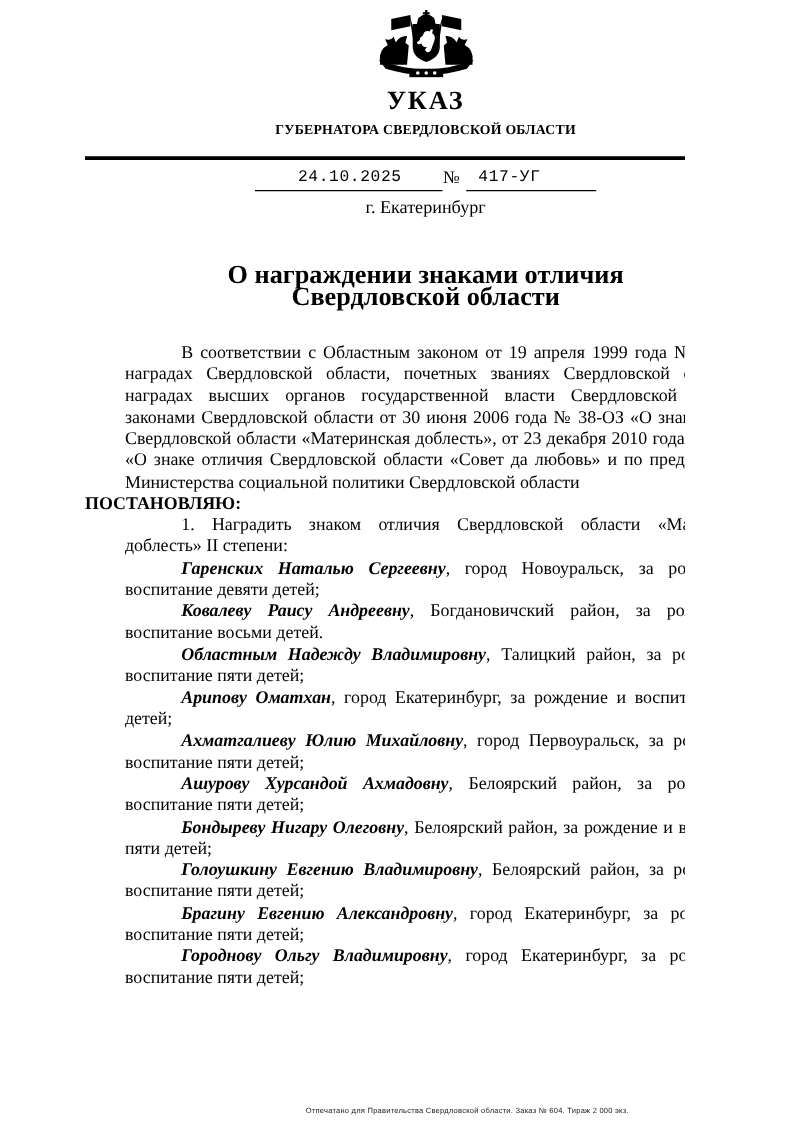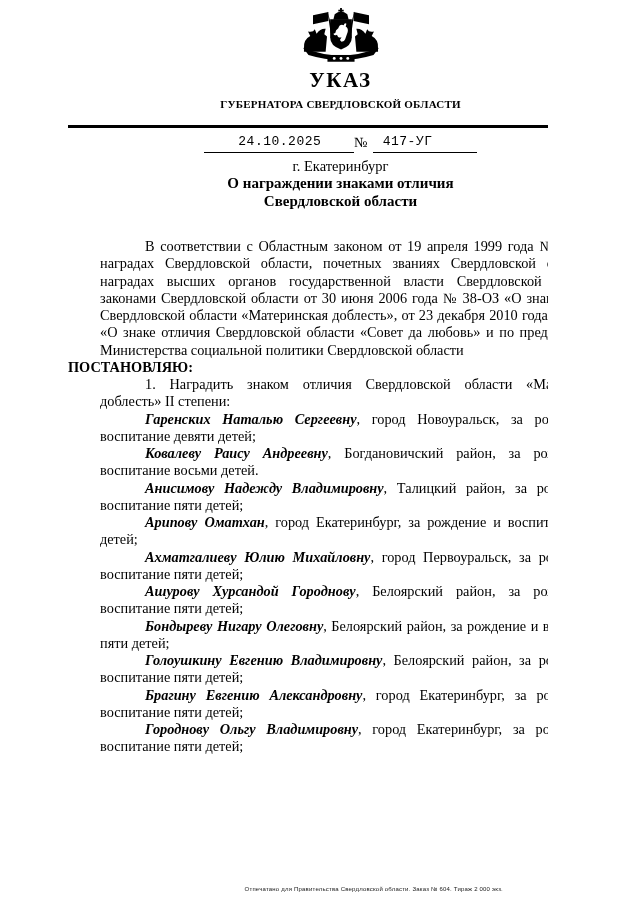--- a/index.html
+++ b/index.html
@@ -35,22 +35,22 @@
   .num-field{display:flex;align-items:flex-end;gap:5px;}
   .num-sign{font-size:14px;padding-bottom:2px;}
   .num-line{
     font-family:"Liberation Mono", monospace;
     border-bottom:1.5px solid #000;
     width:104px;padding:0 0 3px 10px;box-sizing:border-box;
     letter-spacing:0.5px;font-size:13px;
   }
   .city{text-align:center;font-size:14.5px;margin-top:5px;line-height:17px;font-family:Liberation Serif, serif;}
   .title{
-    text-align:center;font-weight:bold;font-size:15px;
-    line-height:17.5px;
+    text-align:center;font-weight:bold;font-size:21px;
+    line-height:17.5px;margin-top:36px;
   }
   .body-text{margin-top:28px;font-size:14.3px;line-height:17.25px;}
   .para{text-align:justify;}
   .para.indent{text-indent:45px;margin-left:32px;}
   .b{font-weight:bold;}
   .i{font-style:italic;}
   .footer{
     position:absolute;right:45px;bottom:13px;
     font-family:"Liberation Sans", sans-serif;
     font-size:6px;color:#1a1a1a;letter-spacing:0.2px;
@@ -107,24 +107,24 @@
       <div>О награждении знаками отличия</div>
       <div>Свердловской области</div>
     </div>
 
     <div class="body-text">
         <div class="para indent"><span>В соответствии с Областным законом от 19 апреля 1999 года № 5-ОЗ «О наградах Свердловской области, почетных званиях Свердловской области и наградах высших органов государственной власти Свердловской области», законами Свердловской области от 30 июня 2006 года № 38-ОЗ «О знаке отличия Свердловской области «Материнская доблесть», от 23 декабря 2010 года № 111-ОЗ «О знаке отличия Свердловской области «Совет да любовь» и по представлению Министерства социальной политики Свердловской области</span></div>
         <div class="para"><span class="b">ПОСТАНОВЛЯЮ:</span></div>
         <div class="para indent"><span>1. Наградить знаком отличия Свердловской области «Материнская доблесть» II степени:</span></div>
         <div class="para indent"><span class="b i">Гаренских Наталью Сергеевну</span><span>, город Новоуральск, за рождение и воспитание девяти детей;</span></div>
         <div class="para indent"><span class="b i">Ковалеву Раису Андреевну</span><span>, Богдановичский район, за рождение и воспитание восьми детей.</span></div>
-        <div class="para indent"><span class="b i">Анисимову Надежду Владимировну</span><span>, Талицкий район, за рождение и воспитание пяти детей;</span></div>
+        <div class="para indent"><span class="b i">Областным Надежду Владимировну</span><span>, Талицкий район, за рождение и воспитание пяти детей;</span></div>
         <div class="para indent"><span class="b i">Арипову Оматхан</span><span>, город Екатеринбург, за рождение и воспитание пяти детей;</span></div>
         <div class="para indent"><span class="b i">Ахматгалиеву Юлию Михайловну</span><span>, город Первоуральск, за рождение и воспитание пяти детей;</span></div>
-        <div class="para indent"><span class="b i">Ашурову Хурсандой Городнову</span><span>, Белоярский район, за рождение и воспитание пяти детей;</span></div>
+        <div class="para indent"><span class="b i">Ашурову Хурсандой Ахмадовну</span><span>, Белоярский район, за рождение и воспитание пяти детей;</span></div>
         <div class="para indent"><span class="b i">Бондыреву Нигару Олеговну</span><span>, Белоярский район, за рождение и воспитание пяти детей;</span></div>
         <div class="para indent"><span class="b i">Голоушкину Евгению Владимировну</span><span>, Белоярский район, за рождение и воспитание пяти детей;</span></div>
         <div class="para indent"><span class="b i">Брагину Евгению Александровну</span><span>, город Екатеринбург, за рождение и воспитание пяти детей;</span></div>
         <div class="para indent"><span class="b i">Городнову Ольгу Владимировну</span><span>, город Екатеринбург, за рождение и воспитание пяти детей;</span></div>
       </div>
   </div>
 
   <div class="footer">Отпечатано для Правительства Свердловской области. Заказ № 604. Тираж 2 000 экз.</div>
 </div>
 

